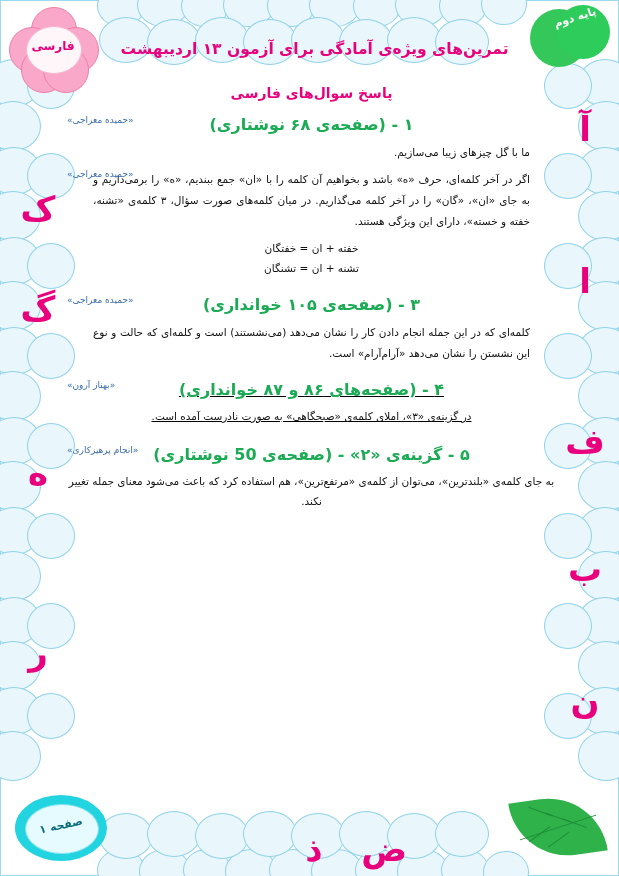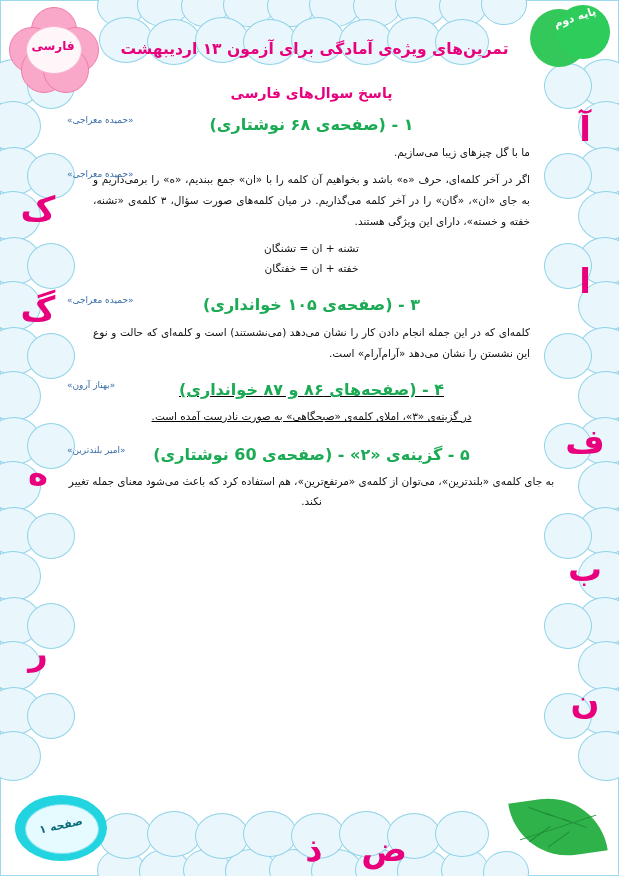--- a/index.html
+++ b/index.html
@@ -282,39 +282,39 @@
 
     <div class="qblock">
       <div class="author">«حمیده معراجی»</div>
       <div class="qhead">۱ - (صفحه‌ی ۶۸ نوشتاری)</div>
       <div class="ans">ما با گل چیزهای زیبا می‌سازیم.</div>
     </div>
 
     <div class="qblock">
       <div class="author">«حمیده معراجی»</div>
       <div class="ans">اگر در آخر کلمه‌ای، حرف «ه» باشد و بخواهیم آن کلمه را با «ان» جمع ببندیم، «ه» را برمی‌داریم و به جای «ان»، «گان» را در آخر کلمه می‌گذاریم. در میان کلمه‌های صورت سؤال، ۳ کلمه‌ی «تشنه، خفته و خسته»، دارای این ویژگی هستند.</div>
+      <div class="eq">خفته + ان = خفتگان</div>
       <div class="eq">تشنه + ان = تشنگان</div>
-      <div class="eq">خفته + ان = خفتگان</div>
     </div>
 
     <div class="qblock" style="margin-top:16px;">
       <div class="author">«حمیده معراجی»</div>
       <div class="qhead">۳ - (صفحه‌ی ۱۰۵ خوانداری)</div>
       <div class="ans">کلمه‌ای که در این جمله انجام دادن کار را نشان می‌دهد (می‌نشستند) است و کلمه‌ای که حالت و نوع این نشستن را نشان می‌دهد «آرام‌آرام» است.</div>
     </div>
 
     <div class="qblock" style="margin-top:16px;text-decoration:underline;">
       <div class="author">«بهناز آرون»</div>
       <div class="qhead">۴ - (صفحه‌های ۸۶ و ۸۷ خوانداری)</div>
       <div class="ans-center">در گزینه‌ی «۳»، املای کلمه‌ی «صبحگاهی» به صورت نادرست آمده است.</div>
     </div>
 
     <div class="qblock" style="margin-top:18px;">
-      <div class="author">«امیر بلندترین»</div>
-      <div class="qhead">۵ - گزینه‌ی «۲» - (صفحه‌ی 60 نوشتاری)</div>
+      <div class="author">«انجام پرهیزکاری»</div>
+      <div class="qhead">۵ - گزینه‌ی «۲» - (صفحه‌ی 50 نوشتاری)</div>
       <div class="ans-center">به جای کلمه‌ی «بلندترین»، می‌توان از کلمه‌ی «مرتفع‌ترین»، هم استفاده کرد که باعث می‌شود معنای جمله تغییر نکند.</div>
     </div>
   </div>
 
   <div class="page-number-badge">
     <div class="pn-circle"></div>
     <div class="pn-inner"></div>
     <div class="pn-label">صفحه ۱</div>
   </div>
 

